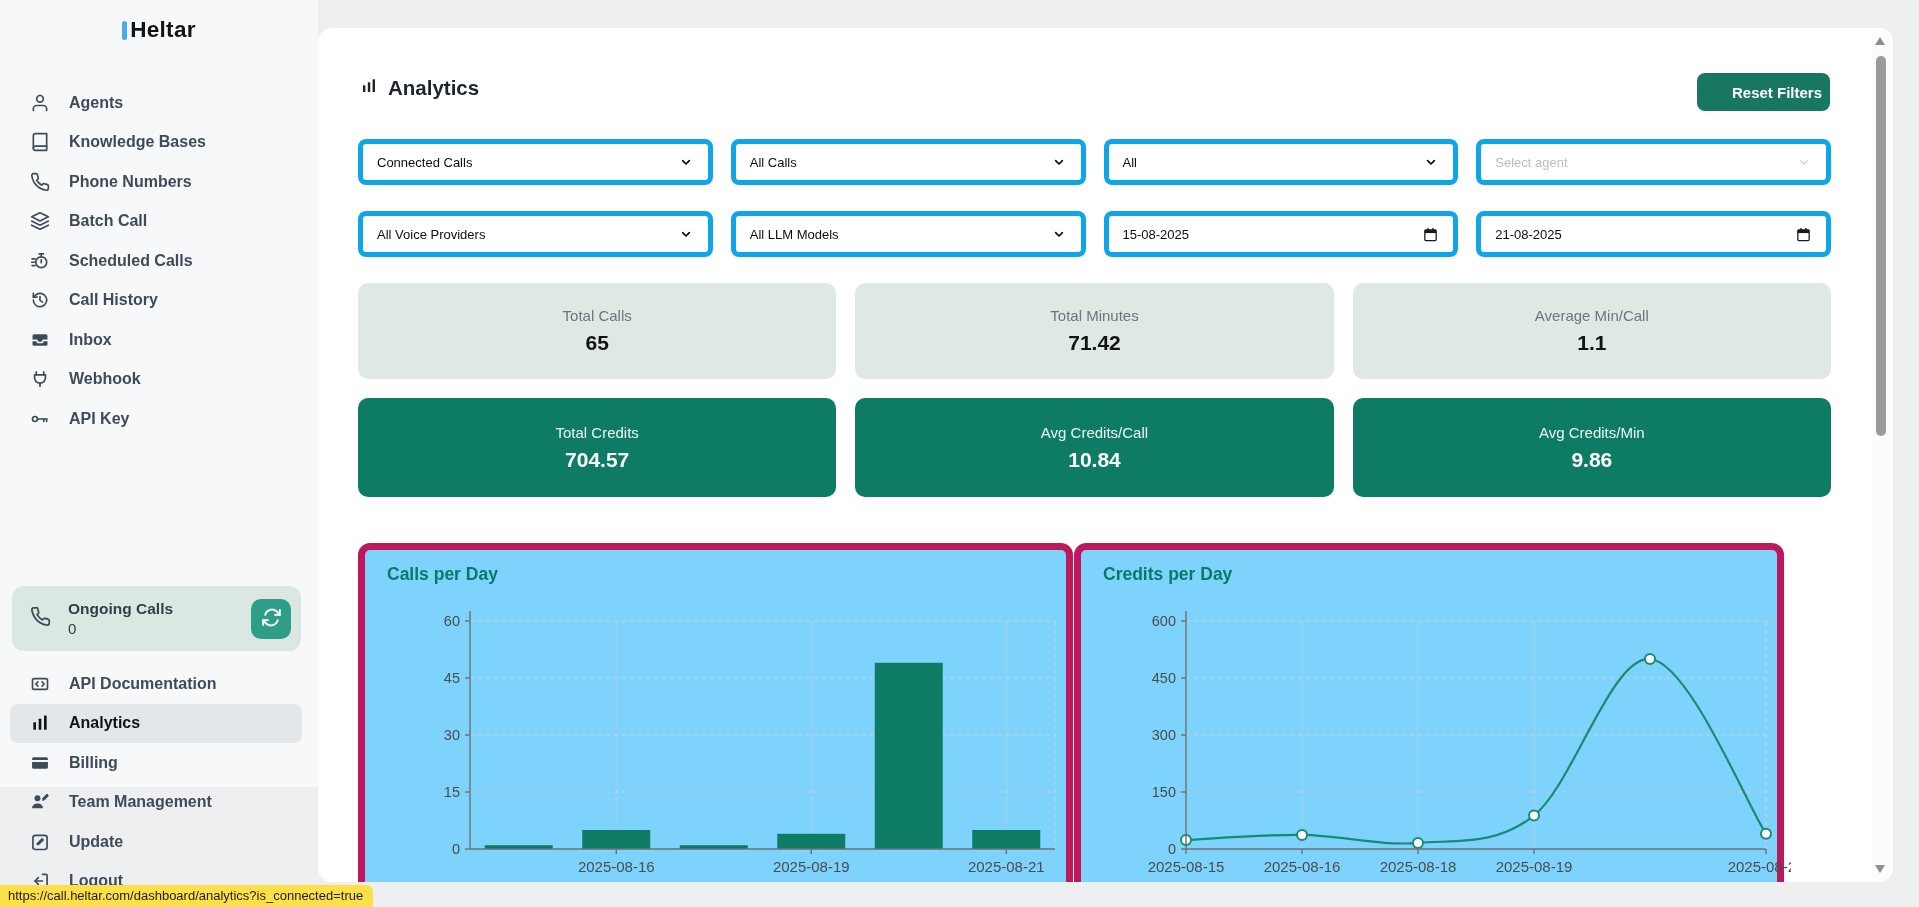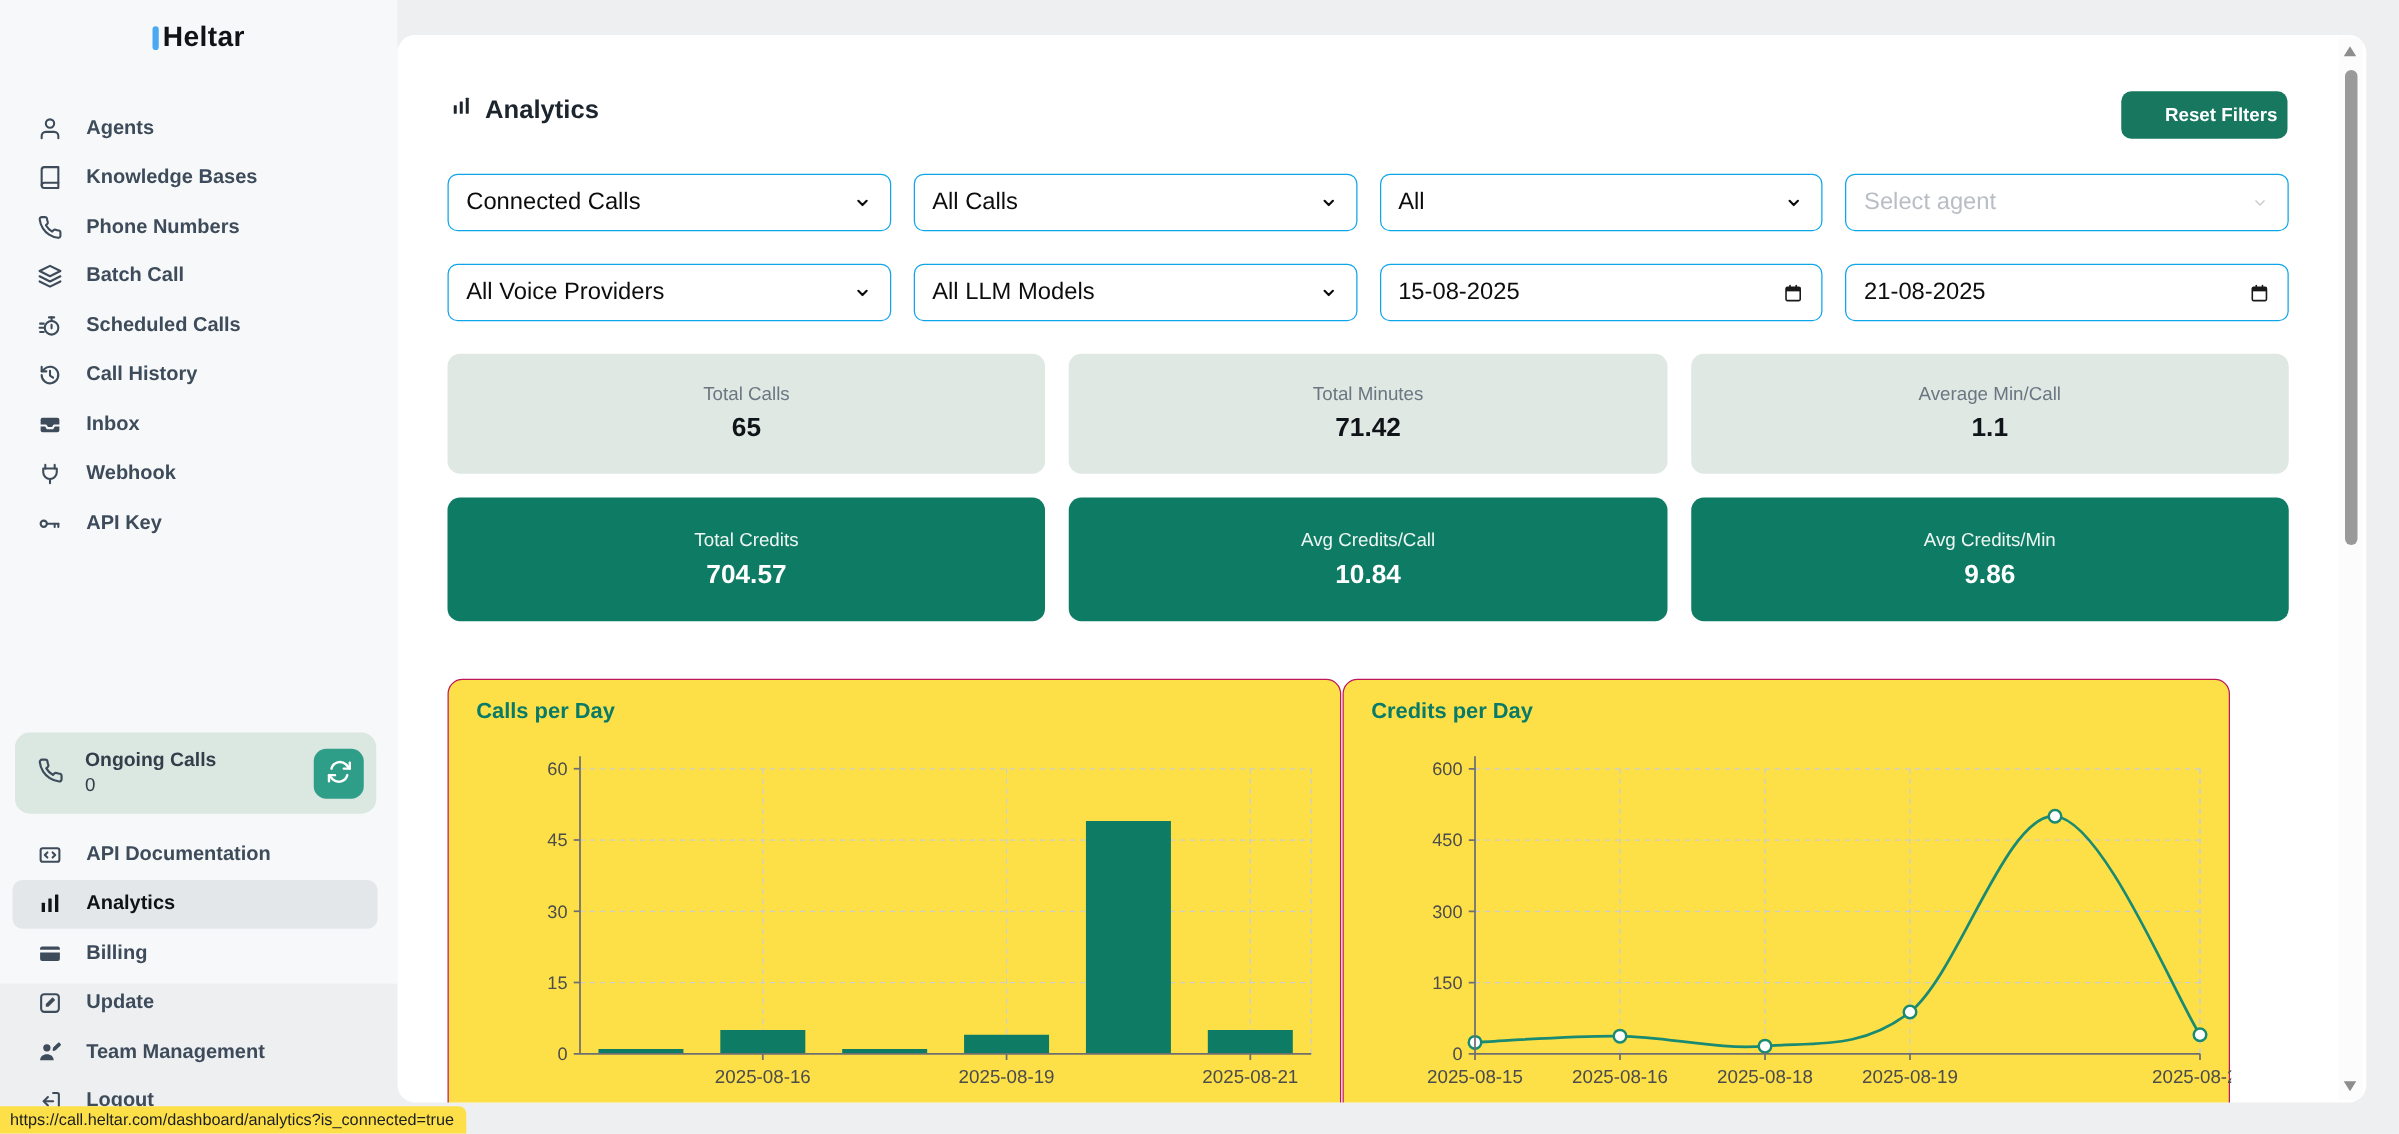--- a/index.html
+++ b/index.html
@@ -43,40 +43,40 @@
     font-size:20.5px; font-weight:700; color:#1c242e; }
   .page-title .icon svg { width:18px; height:18px; }
 
   .reset-btn { position:absolute; top:45px; left:1379px; width:133px; height:38px; background:#17785f;
     color:#fff; border:none; border-radius:8px; font-size:15px; font-weight:700; cursor:pointer;
     font-family:"Liberation Sans", sans-serif;padding-left:27px; }
 
   .filter-row { position:absolute; left:40px; width:1473px; height:46px; display:grid;
     grid-template-columns:repeat(4,1fr); gap:18px; }
   .row1 { top:111px; } .row2 { top:183px; }
-  .ctl { background:#fff; border:1px solid #0ea5e9; border-radius:8px; display:flex; align-items:center;
-    padding:0 14px; font-size:19px; color:#0d0d0d; cursor:pointer; }
+  .ctl { background:#fff; border:5px solid #0ea5e9; border-radius:8px; display:flex; align-items:center;
+    padding:0 14px; font-size:13px; color:#0d0d0d; cursor:pointer; }
   .ctl .icon { margin-left:auto; display:flex; }
   .ctl .icon svg { width:16px; height:16px; stroke-width:2.6; }
   .ctl .cal svg { width:17px; height:17px; stroke-width:1.8; color:#1a1a1a; }
   .ctl.ph { color:#b9bec4; }
   .ctl.ph .icon svg { stroke-width:1.6; color:#c6cacd; }
 
   .stats-row { position:absolute; left:40px; width:1473px; display:grid; grid-template-columns:repeat(3,1fr); gap:19px; }
   .stats-light { top:255px; height:96px;border-radius:16px; }
   .stats-dark { top:370px; height:99px; }
   .stat { border-radius:10px; display:flex; flex-direction:column; align-items:center; justify-content:center; gap:7px; }
   .stat.light { background:#dfe8e3; }
   .stat.light .stat-label { font-size:15px; color:#6a7681; }
   .stat.light .stat-value { font-size:21px; font-weight:700; color:#101418; }
   .stat.dark { background:#0e7c64; }
   .stat.dark .stat-label { font-size:15px; color:#eef6f3; }
   .stat.dark .stat-value { font-size:21px; font-weight:700; color:#fff; }
 
-  .chart-card { position:absolute; top:515px; height:360px; background:#fde047; border:1px solid #be185d; border-radius:12px; }
+  .chart-card { position:absolute; top:515px; height:360px; background:#7dd3fc; border:7px solid #be185d; border-radius:12px; }
   .chart-left { left:40px; width:715px; }
   .chart-right { left:756px; width:710px; }
   .chart-title { position:absolute; top:14px; left:22px; font-size:17.5px; font-weight:700; color:#0a7a68; }
   .chart-mount { position:absolute; top:44px; left:0; }
   .grid-line { stroke:#cdcdcd; stroke-dasharray:4 4; stroke-width:1; }
   .axis-line { stroke:#6f6f6f; stroke-width:1.4; }
   .ylab { font-size:14.5px; fill:#4c4c4c; font-family:"Liberation Sans", sans-serif; }
   .xlab { font-size:15px; fill:#4c4c4c; font-family:"Liberation Sans", sans-serif; }
 
   
@@ -235,36 +235,36 @@
             <svg viewBox="0 0 24 24">
               <rect x="2.5" y="5" width="19" height="14" rx="2" fill="currentColor" stroke="none"></rect>
               <line x1="2.5" y1="9.5" x2="21.5" y2="9.5" stroke="#f7f8f9" stroke-width="2.5"></line>
             </svg>
           </span>
           <span>Billing</span>
         </div>
         <div class="nav-item">
           <span class="icon">
             <svg viewBox="0 0 24 24">
-              <rect x="3.5" y="4" width="17" height="17" rx="3"></rect>
-              <path d="M14.5 7l2.5 2.5-6.5 6.5H8v-2.5L14.5 7z" fill="currentColor" stroke="none"></path>
-            </svg>
-          </span>
-          <span>Update</span>
-        </div>
-        <div class="nav-item">
-          <span class="icon">
-            <svg viewBox="0 0 24 24">
               <circle cx="9" cy="7.5" r="3.5" fill="currentColor" stroke="none"></circle>
               <path d="M2.5 19.5c0-3.6 2.9-5.8 6.5-5.8s6.5 2.2 6.5 5.8z" fill="currentColor" stroke="none"></path>
               <path d="M20.5 3.5l-4.5 4.5"></path>
               <path d="M20.5 3.5l1 1-4.5 4.5-1.5.5.5-1.5z"></path>
             </svg>
           </span>
           <span>Team Management</span>
+        </div>
+        <div class="nav-item">
+          <span class="icon">
+            <svg viewBox="0 0 24 24">
+              <rect x="3.5" y="4" width="17" height="17" rx="3"></rect>
+              <path d="M14.5 7l2.5 2.5-6.5 6.5H8v-2.5L14.5 7z" fill="currentColor" stroke="none"></path>
+            </svg>
+          </span>
+          <span>Update</span>
         </div>
         <div class="nav-item">
           <span class="icon">
             <svg viewBox="0 0 24 24">
               <path d="M15 4h4a1.5 1.5 0 0 1 1.5 1.5v13A1.5 1.5 0 0 1 19 20h-4"></path>
               <polyline points="10 8 6 12 10 16"></polyline>
               <line x1="6" y1="12" x2="15" y2="12"></line>
             </svg>
           </span>
           <span>Logout</span>

